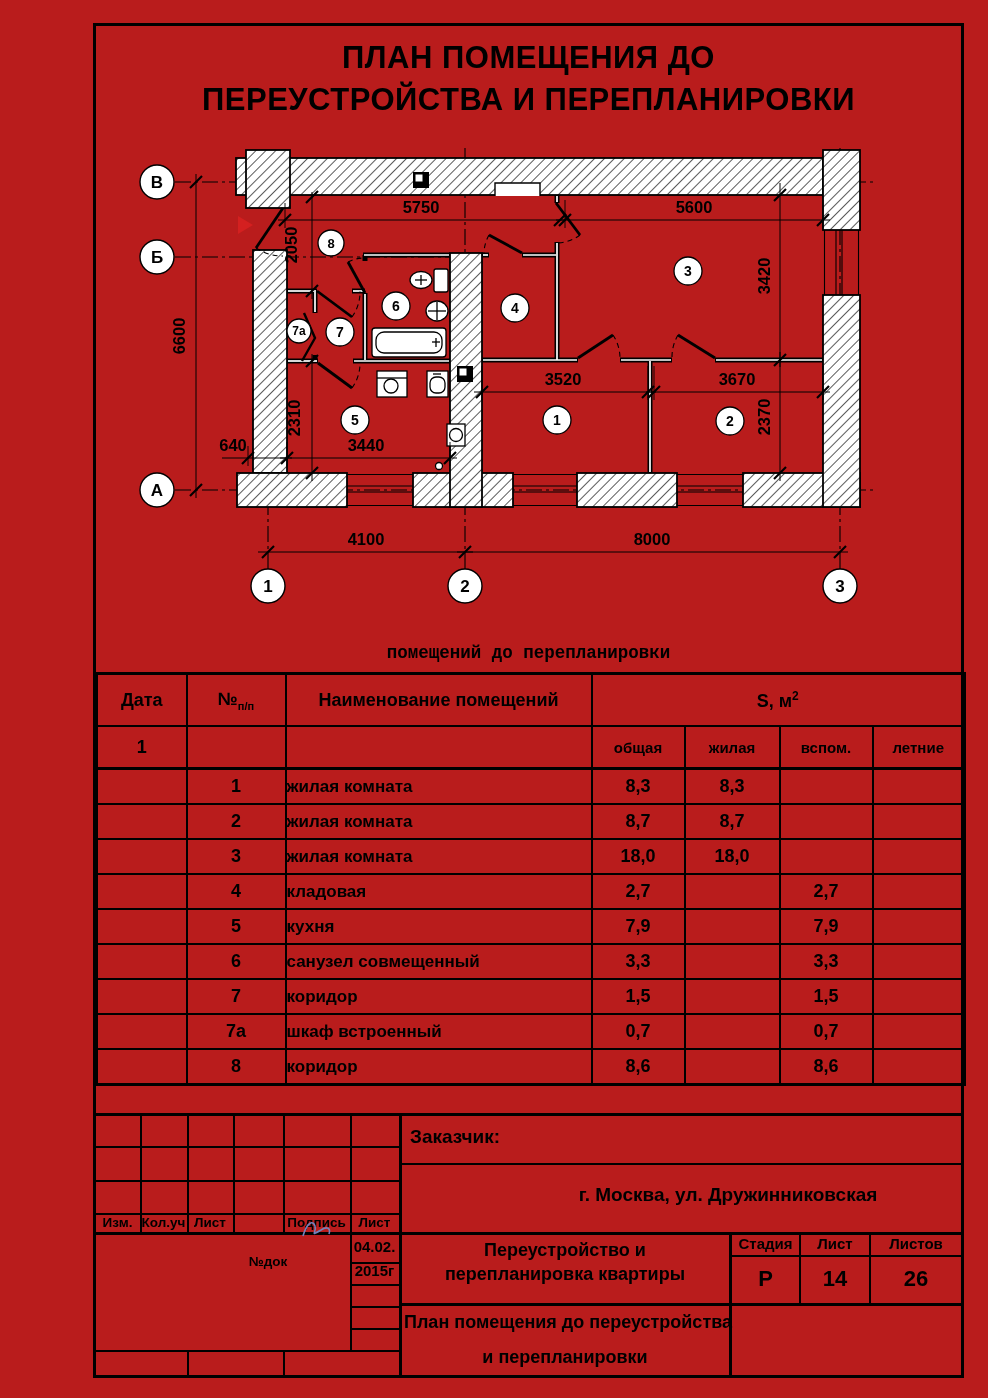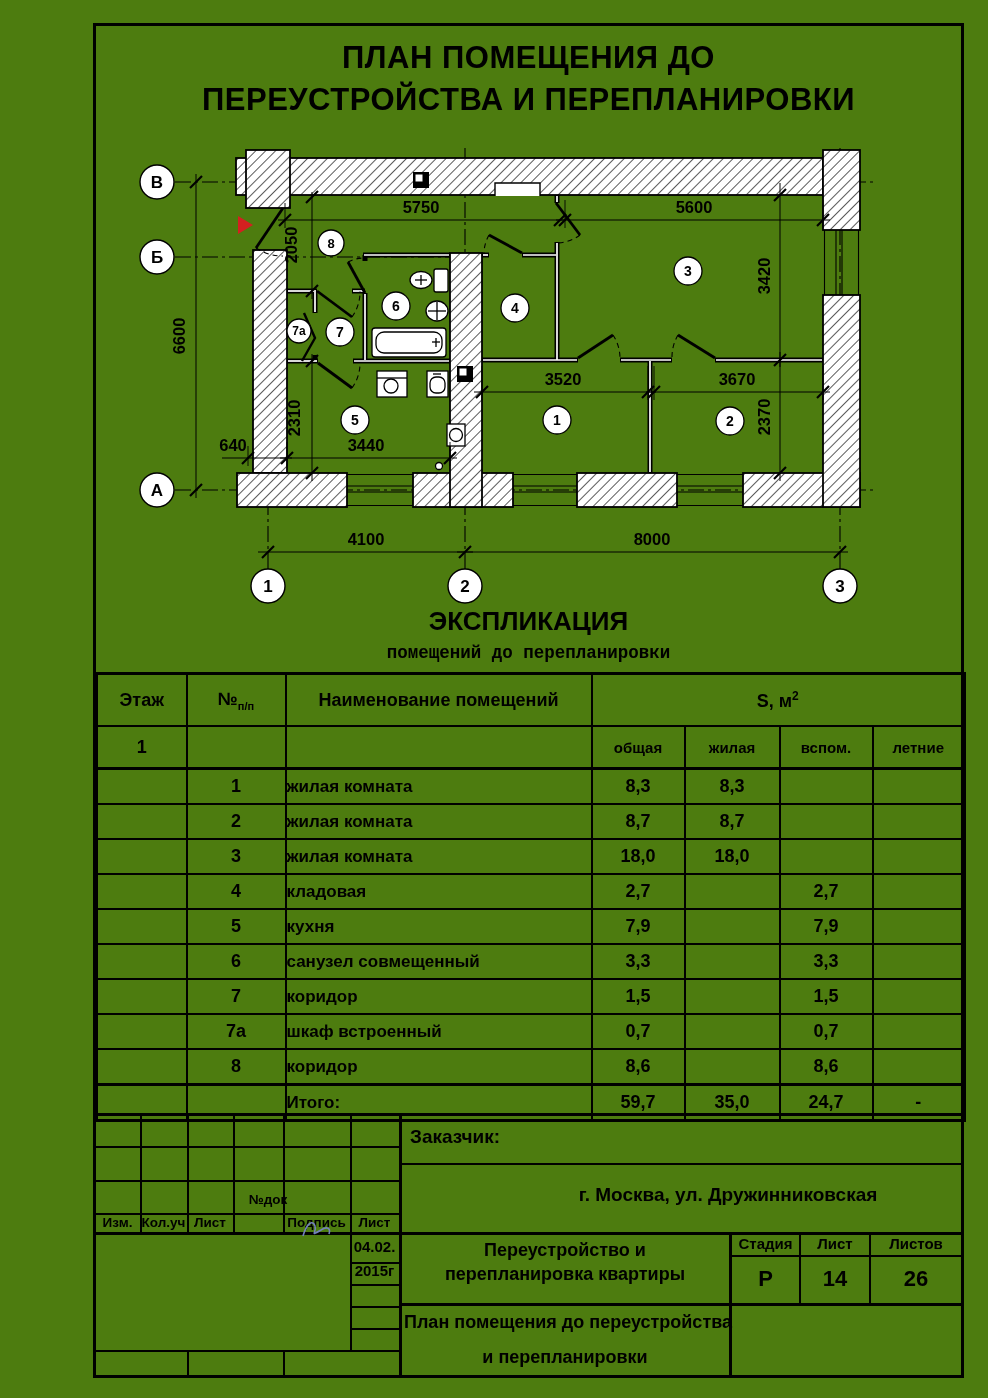--- a/index.html
+++ b/index.html
@@ -1,16 +1,16 @@
 <!DOCTYPE html>
 <html><head>
 <meta charset="utf-8">
 <style>
   html,body{margin:0;padding:0;background:#fff;}
-  #page{position:relative;width:988px;height:1398px;background:#4d7c0f;overflow:hidden;
+  #page{position:relative;width:988px;height:1398px;background:#b91c1c;overflow:hidden;
         font-family:"Liberation Sans",sans-serif;color:#000;}
   .hl,.vl{position:absolute;background:#000;}
   .txt{position:absolute;font-weight:bold;white-space:nowrap;}
   .ctr{text-align:center;}
   
   #frame{position:absolute;left:93px;top:23px;width:871px;height:1355px;border:3px solid #000;box-sizing:border-box;}
   
   #title1,#title2{left:93px;width:871px;text-align:center;font-size:31px;letter-spacing:.5px;}
   #expl-title{left:93px;width:871px;text-align:center;font-size:26px;}
   #expl-sub{left:93px;width:871px;text-align:center;font-size:17.5px;}
@@ -291,36 +291,35 @@
       <text x="688" y="276">3</text>
       <text x="515" y="313">4</text>
       <text x="355" y="425">5</text>
       <text x="396" y="311">6</text>
       <text x="340" y="337">7</text>
       <text x="299" y="335" font-size="12">7а</text>
       <text x="331" y="248" font-size="13">8</text>
     </g>
   </svg>
 
-  <div class="txt" id="expl-title" style="top:606px;">ЭКСПЛИКАЦИЯ</div>
   <div class="txt" id="expl-sub" style="top:643px;font-family:Liberation Mono, monospace;">помещений до перепланировки</div>
 
   <table class="expl">
     <colgroup>
         <col style="width:90px">
         <col style="width:99px">
         <col style="width:306px">
         <col style="width:93px">
         <col style="width:95px">
         <col style="width:93px">
         <col style="width:92px">
       </colgroup>
     <tbody>
         <tr class="h0">
-      <td>Этаж</td>
+      <td>Дата</td>
       <td><span>№</span><span class="subsc">п/п</span></td>
       <td>Наименование помещений</td>
       <td class="sm2" colspan="4"><span>S, м</span><sup>2</sup></td>
     </tr>
     <tr class="h1">
       <td style="font-size:18px;">1</td>
       <td></td>
       <td></td>
       <td>общая</td>
       <td>жилая</td>
@@ -401,29 +400,20 @@
         </tr>
     <tr class="dr">
           <td></td>
           <td>8</td>
           <td class="nm">коридор</td>
           <td>8,6</td>
           <td></td>
           <td>8,6</td>
           <td></td>
         </tr>
-    <tr class="dr tot">
-      <td></td>
-          <td></td>
-      <td class="nm">Итого:</td>
-      <td>59,7</td>
-      <td>35,0</td>
-      <td>24,7</td>
-      <td>-</td>
-    </tr>
   </tbody>
     </table>
 
   <div>
 
     <div class="hl" style="left:95px;top:1113px;width:866px;height:3px;"></div>
     <div class="hl" style="left:95px;top:1146px;width:304px;height:1.5px;"></div>
     <div class="hl" style="left:95px;top:1180px;width:304px;height:1.5px;"></div>
     <div class="hl" style="left:95px;top:1213px;width:304px;height:1.5px;"></div>
     <div class="hl" style="left:95px;top:1232px;width:866px;height:3px;"></div>
@@ -444,21 +434,21 @@
     <div class="vl" style="left:350px;top:1113px;width:1.5px;height:239px;"></div>
     <div class="vl" style="left:187px;top:1350px;width:1.5px;height:25px;"></div>
     <div class="vl" style="left:283px;top:1350px;width:1.5px;height:25px;"></div>
     <div class="vl" style="left:729px;top:1232px;width:3px;height:143px;"></div>
     <div class="vl" style="left:799px;top:1232px;width:2px;height:73px;"></div>
     <div class="vl" style="left:869px;top:1232px;width:2px;height:73px;"></div>
 
     <div class="txt tb-lab ctr" style="left:95px;top:1215px;width:45px;">Изм.</div>
     <div class="txt tb-lab ctr" style="left:140px;top:1215px;width:47px;">Кол.уч</div>
     <div class="txt tb-lab ctr" style="left:187px;top:1215px;width:46px;">Лист</div>
-    <div class="txt tb-lab ctr" style="left:233px;top:1192px;width:70px;">№док</div>
+    <div class="txt tb-lab ctr" style="left:233px;top:1254px;width:70px;">№док</div>
     <div class="txt tb-lab ctr" style="left:283px;top:1215px;width:67px;">Подпись</div>
     <div class="txt tb-lab ctr" style="left:350px;top:1215px;width:49px;">Лист</div>
 
     <svg style="position:absolute;left:298px;top:1218px;" width="38" height="22" viewBox="0 0 38 22">
       <path d="M5,18 C9,4 15,2 17,8 C19,14 11,19 23,12 C29,8 33,10 31,16" stroke="#7382bb" fill="none" stroke-width="1.6"></path>
     </svg>
 
     <div class="txt ctr" style="left:350px;top:1238px;width:49px;font-size:15px;text-align:center;">04.02.</div>
     <div class="txt ctr" style="left:350px;top:1262px;width:49px;font-size:15px;">2015г</div>
 

